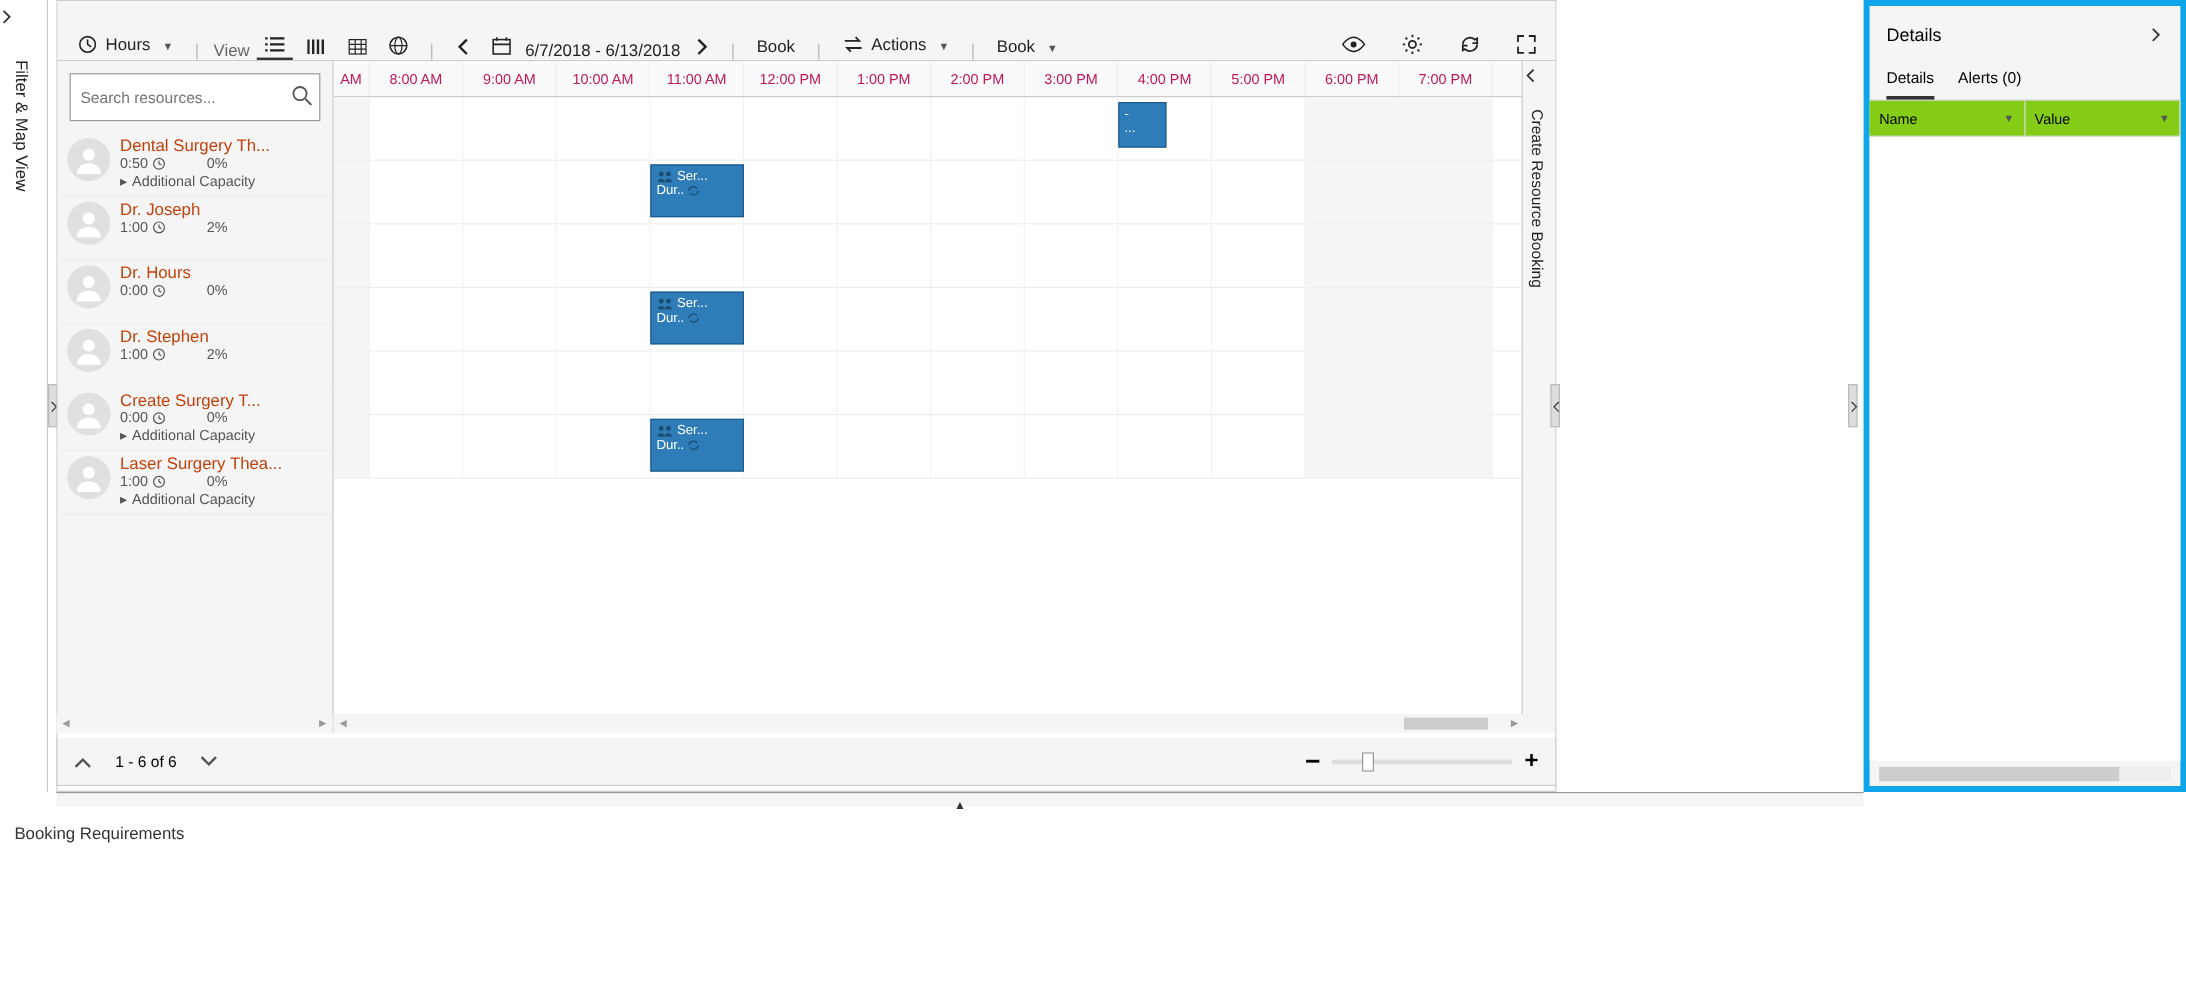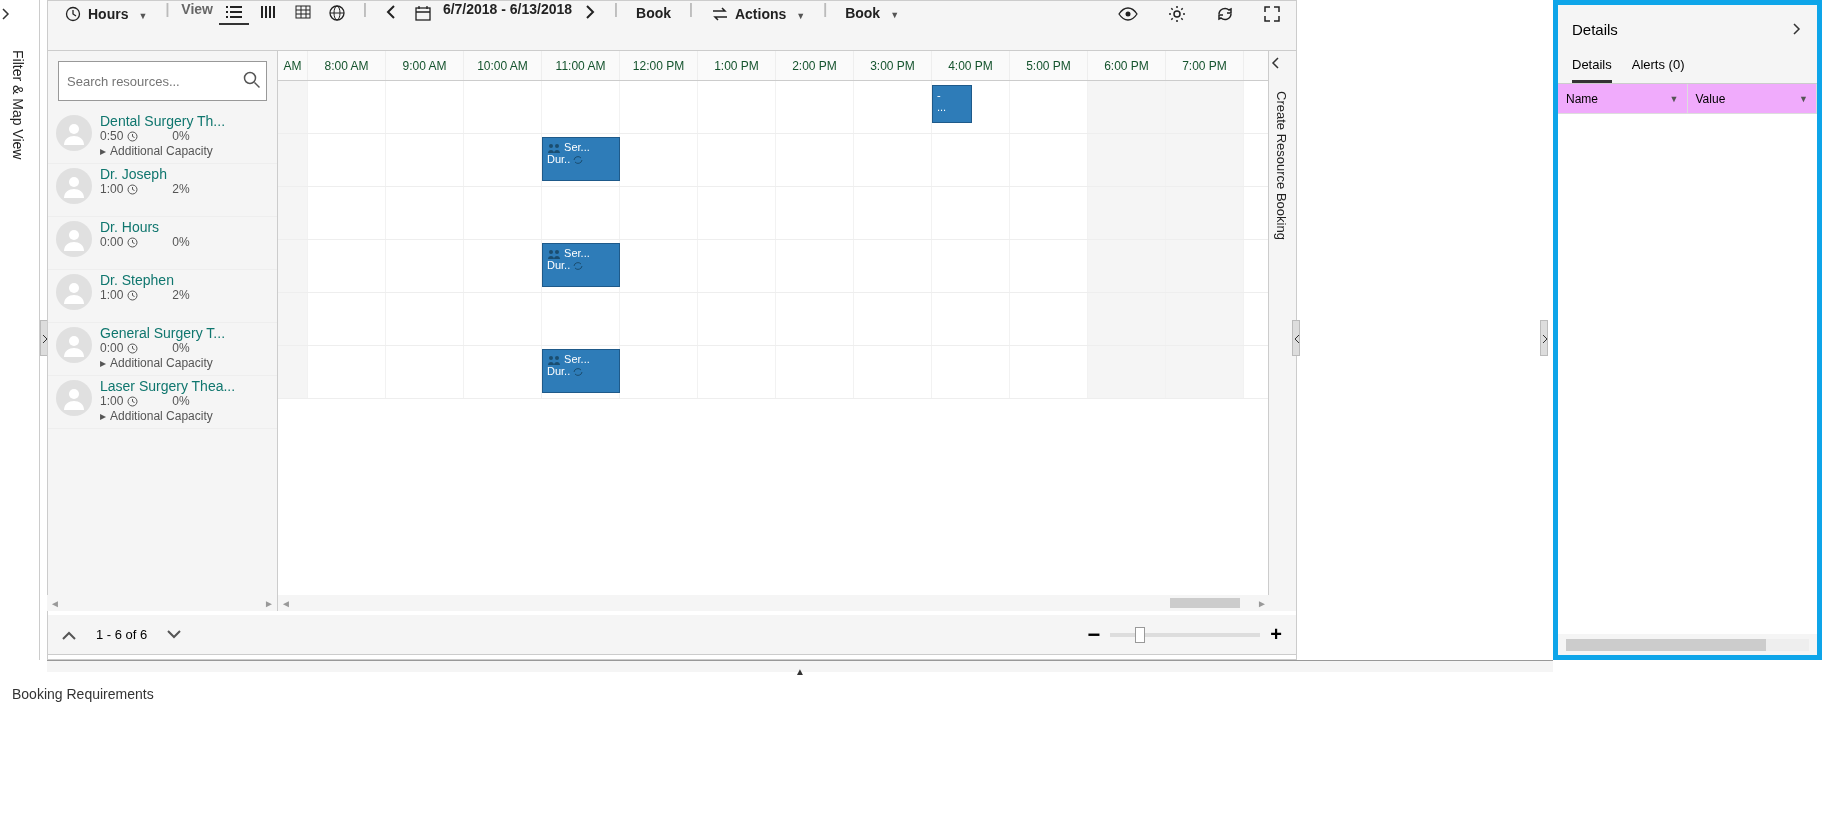--- a/index.html
+++ b/index.html
@@ -12,22 +12,22 @@
 .left-collapsed .chev { text-align: center; padding: 8px 0; cursor: pointer; }
 .left-collapsed .vtext {
   writing-mode: vertical-rl; text-orientation: mixed;
   position: absolute; top: 50px; left: 10px; font-size: 14px; color: #222;
 }
 
 .main { position: absolute; left: 47px; top: 0; width: 1250px; height: 660px; border: 1px solid #ccc; }
 
 .toolbar {
   height: 50px; border-bottom: 1px solid #ccc; background: #f5f5f5;
-  display: flex; align-items: flex-start; padding: 0 10px; gap: 6px;
-  font-size: 14px; color: #222; font-weight: bold;
+  display: flex; align-items: flex-end; padding: 0 10px; gap: 6px;
+  font-size: 14px; color: #222;
 }
 .toolbar .sep { color: #bbb; padding: 0 6px; }
 .toolbar .btn { display: inline-flex; align-items: center; gap: 6px; padding: 4px 6px; cursor: pointer; }
 .toolbar .icon { width: 18px; height: 18px; display: inline-flex; align-items: center; justify-content: center; }
 .toolbar .right-icons { margin-left: auto; display: flex; gap: 18px; }
 
 .board-wrap { display: flex; height: 560px; position: relative; }
 
 .resource-col {
   width: 230px; min-width: 230px; border-right: 1px solid #ccc; background: #f5f5f5;
@@ -43,36 +43,36 @@
 .resource-list { flex: 1; overflow: hidden; }
 .resource-row {
   height: 53px; border-bottom: 1px solid #eee; display: flex; align-items: flex-start;
   padding: 2px 8px 0 8px; gap: 8px; overflow: hidden; position: relative;
 }
 .resource-row .avatar {
   width: 36px; height: 36px; border-radius: 50%; background: #e0e0e0;
   display: flex; align-items: center; justify-content: center; margin-top: 2px; flex-shrink: 0;
 }
 .resource-row .meta { flex: 1; overflow: hidden; }
-.resource-row .rname { font-size: 14px; color: #0f766e; white-space: nowrap; overflow: hidden; text-overflow: ellipsis; }
+.resource-row .rname { font-size: 14px; color: #c2410c; white-space: nowrap; overflow: hidden; text-overflow: ellipsis; }
 .resource-row .sub { font-size: 12px; color: #555; display: flex; align-items: center; gap: 4px; }
 .resource-row .sub .pct { margin-left: 30px; }
 .resource-row .cap { font-size: 12px; color: #555; display: flex; align-items: center; gap: 4px; margin-top: 1px; }
 
 .timeline-wrap { flex: 1; overflow: hidden; position: relative; }
 .day-header {
   height: 30px; background: #f0f0f0; border-bottom: 1px solid #ccc;
   text-align: center; font-size: 13px; line-height: 30px; color: #222;
 }
 .hour-header {
   height: 30px; border-bottom: 1px solid #ccc; display: flex; background: #fafafa;
 }
 .hour-header .hcell {
   width: 78px; min-width: 78px; border-right: 1px solid #eee; text-align: center;
-  font-size: 12px; line-height: 30px; color: #14532d;
+  font-size: 12px; line-height: 30px; color: #be185d;
 }
 .hour-header .hcell:first-child { width: 30px; min-width: 30px; }
 
 .grid { position: relative; }
 .grid-row { height: 53px; border-bottom: 1px solid #eee; display: flex; position: relative; }
 .grid-row .gcell { width: 78px; min-width: 78px; border-right: 1px solid #f2f2f2; }
 .grid-row .gcell.offhours { background: #f5f5f5; }
 .grid-row .gcell:first-child { width: 30px; min-width: 30px; }
 
 .booking {
@@ -153,21 +153,21 @@
 .details-header {
   height: 48px; display: flex; align-items: center; justify-content: space-between;
   padding: 0 14px; font-size: 15px;
 }
 .details-tabs {
   display: flex; gap: 20px; padding: 0 14px; font-size: 13px; border-bottom: 1px solid #ccc;
 }
 .details-tabs .tab { padding: 4px 0 8px 0; cursor: pointer; }
 .details-tabs .tab.active { border-bottom: 3px solid #333; font-weight: 500; }
 .details-cols {
-  display: flex; height: 30px; border-bottom: 1px solid #ddd; background: #f0abfc;
+  display: flex; height: 30px; border-bottom: 1px solid #ddd; background: #84cc16;
 }
 .details-cols .col {
   flex: 1; border-right: 1px solid #ddd; padding: 0 8px; line-height: 30px;
   font-size: 12px; display: flex; align-items: center; justify-content: space-between;
 }
 .details-body { background: #fff; height: 520px; }
 .details-hscroll {
   position: absolute; bottom: 4px; left: 8px; right: 8px; height: 12px;
   background: #eee;
 }
@@ -390,21 +390,21 @@
             </div>
           </div>
           <div class="resource-row">
             <div class="avatar">
               <svg width="26" height="26" viewBox="0 0 26 26">
                 <circle cx="13" cy="9" r="5" fill="#fff"></circle>
                 <path d="M3 25c0-6 5-9 10-9s10 3 10 9" fill="#fff"></path>
               </svg>
             </div>
             <div class="meta">
-              <div class="rname">General Surgery T...</div>
+              <div class="rname">Create Surgery T...</div>
               <div class="sub">
                 <span>0:00</span> 
                 <svg width="11" height="11" viewBox="0 0 11 11" style="display:inline;vertical-align:middle;">
                   <circle cx="5.5" cy="5.5" r="4.5" stroke="#555" fill="none"></circle>
                   <path d="M5.5 3v2.5l2 1" stroke="#555" fill="none"></path>
                 </svg>
                 <span class="pct">0%</span>
               </div>
               <div class="cap">
                 <span>▸</span>

